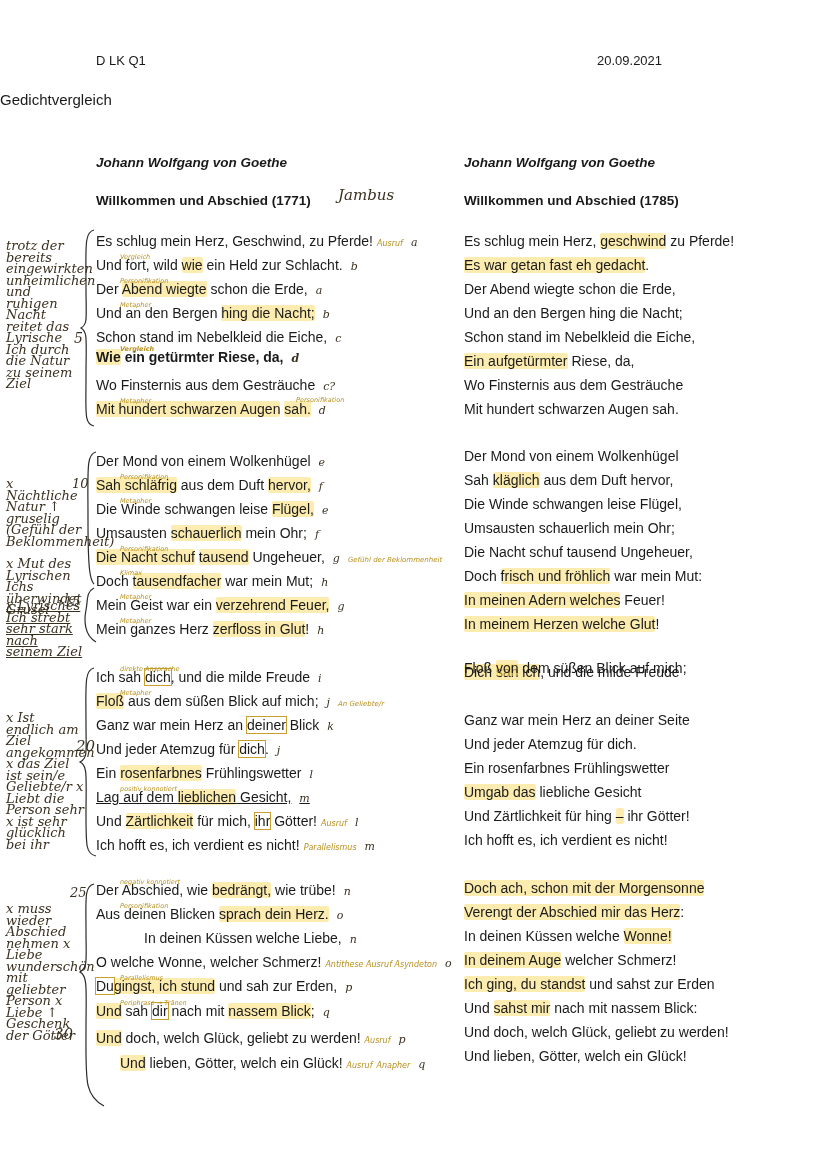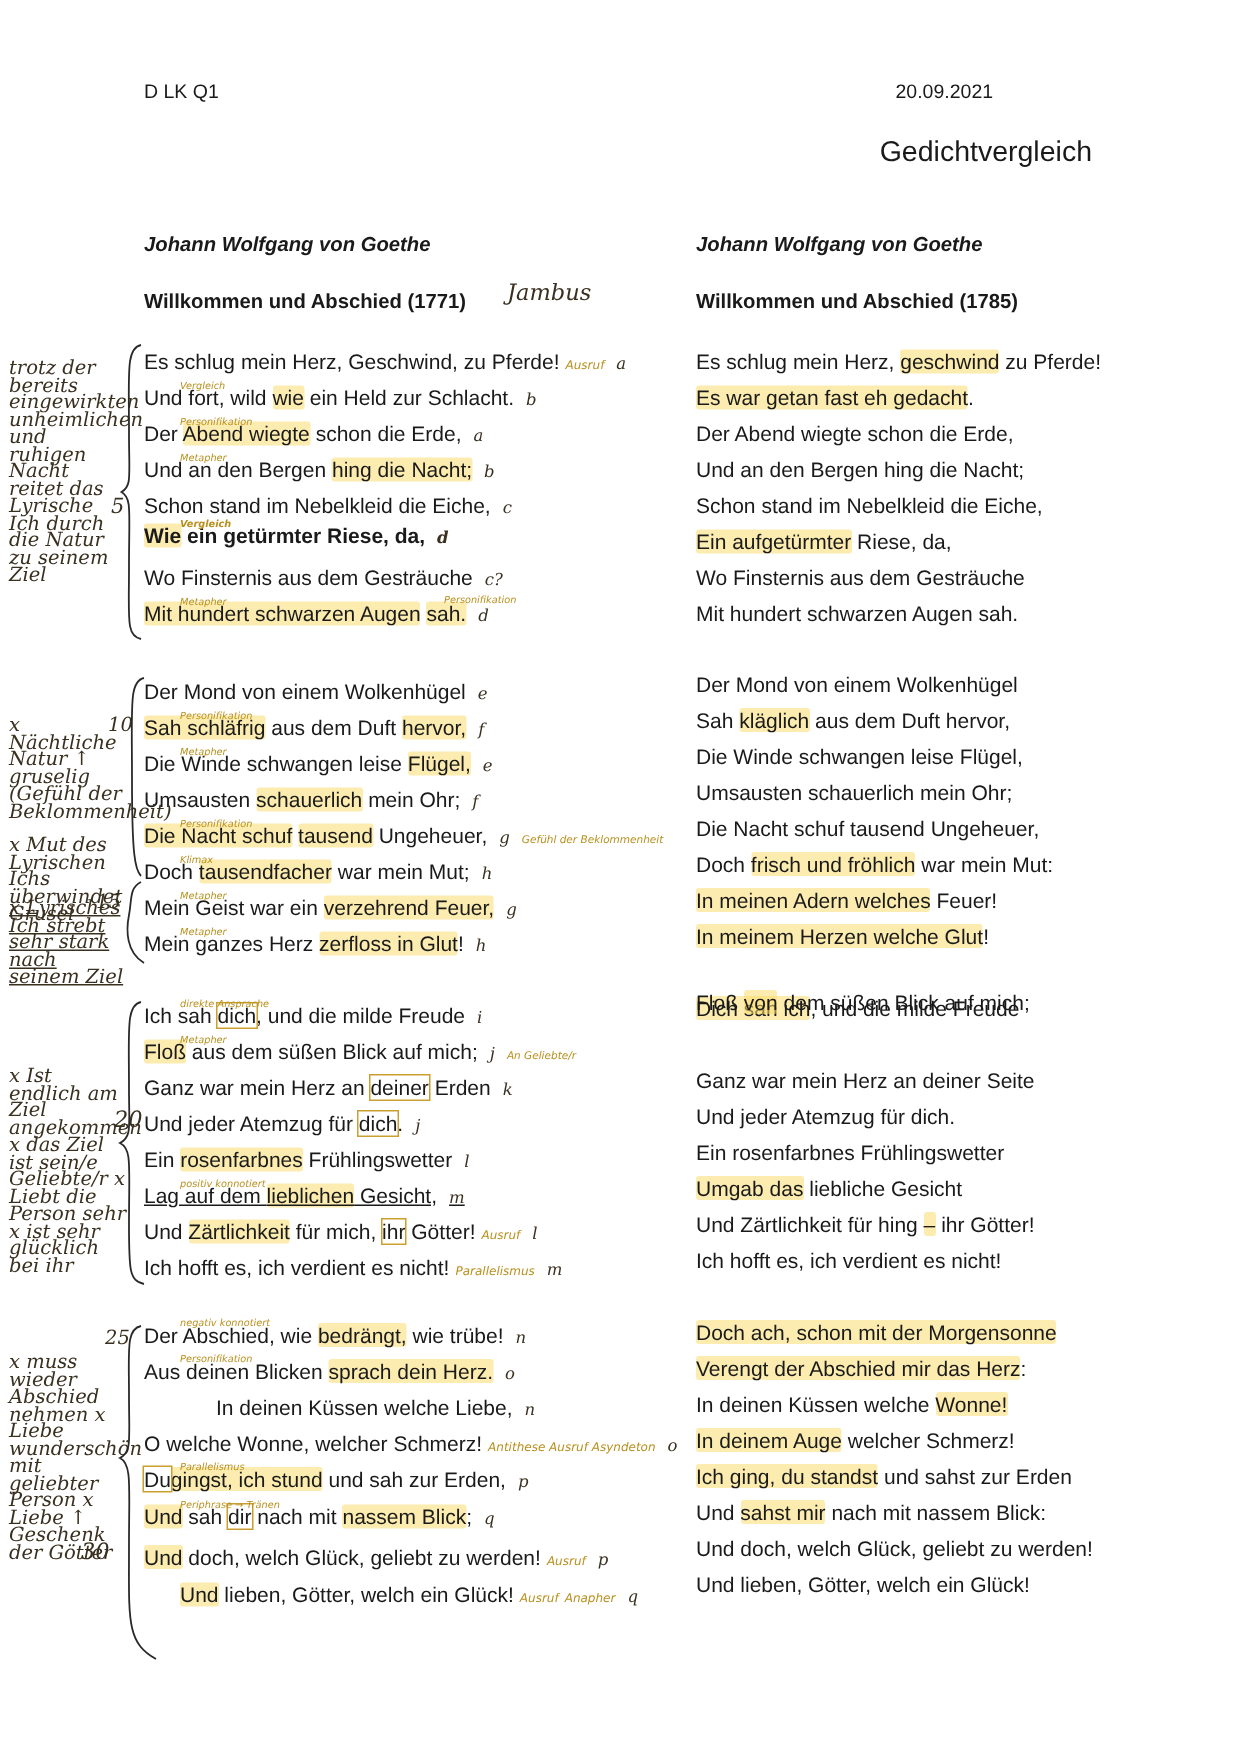--- a/index.html
+++ b/index.html
@@ -5,21 +5,21 @@
     html, body { margin: 0; padding: 0; background: #ffffff; }
     body {
       width: 828px; height: 1171px; position: relative; overflow: hidden;
       font-family: "Liberation Sans", "DejaVu Sans", sans-serif;
       color: #1a1a1a;
     }
     .abs { position: absolute; }
     .hdr { font-size: 13px; }
     .course { left: 96px; top: 53px; }
     .date { left: 597px; top: 53px; }
-    .doc-title { left: 0; width: 728px; text-align: right; top: 91px; font-size: 19px; }
+    .doc-title { left: 0; width: 728px; text-align: left; top: 91px; font-size: 15px; }
     .author { font-style: italic; font-weight: bold; font-size: 13.5px; }
     .ptitle { font-weight: bold; font-size: 13.5px; }
     .col-left { left: 96px; }
     .col-right { left: 464px; }
     .line {
       position: absolute; font-size: 14px; white-space: nowrap; height: 20px; line-height: 20px;
     }
     .hl { background: rgba(250, 220, 110, 0.55); border-radius: 2px; margin-top: 40px; }
     .box { outline: 1.2px solid #c9a030; outline-offset: 0px; }
     .hw {
@@ -62,21 +62,21 @@
     <div class="line" style="left: 96px; top: 451px;"><span>Der Mond von einem Wolkenhügel</span><span class="hw" style="position: relative; margin-left: 8px; font-size: 11px;">e</span></div>
     <div class="line" style="left: 96px; top: 475px;"><span class="hl">Sah schläfrig</span><span> aus dem Duft </span><span class="hl">hervor,</span><span class="hw" style="position: relative; margin-left: 8px; font-size: 11px;">f</span><span class="hw-y" style="left: 24px; top: -8px; font-size: 6.5px;">Personifikation</span></div>
     <div class="line" style="left: 96px; top: 499px;"><span>Die Winde schwangen leise </span><span class="hl">Flügel,</span><span class="hw" style="position: relative; margin-left: 8px; font-size: 11px;">e</span><span class="hw-y" style="left: 24px; top: -8px; font-size: 6.5px;">Metapher</span></div>
     <div class="line" style="left: 96px; top: 523px;"><span>Umsausten </span><span class="hl">schauerlich</span><span> mein Ohr;</span><span class="hw" style="position: relative; margin-left: 8px; font-size: 11px;">f</span></div>
     <div class="line" style="left: 96px; top: 547px;"><span class="hl">Die Nacht schuf</span><span> </span><span class="hl">tausend</span><span> Ungeheuer,</span><span class="hw" style="position: relative; margin-left: 8px; font-size: 11px;">g</span><span class="hw-y" style="position: relative; margin-left: 8px; font-size: 7px;">Gefühl der Beklommenheit</span><span class="hw-y" style="left: 24px; top: -8px; font-size: 6.5px;">Personifikation</span></div>
     <div class="line" style="left: 96px; top: 571px;"><span>Doch </span><span class="hl">tausendfacher</span><span> war mein Mut;</span><span class="hw" style="position: relative; margin-left: 8px; font-size: 11px;">h</span><span class="hw-y" style="left: 24px; top: -8px; font-size: 6.5px;">Klimax</span></div>
     <div class="line" style="left: 96px; top: 595px;"><span>Mein Geist war ein </span><span class="hl">verzehrend Feuer,</span><span class="hw" style="position: relative; margin-left: 8px; font-size: 11px;">g</span><span class="hw-y" style="left: 24px; top: -8px; font-size: 6.5px;">Metapher</span></div>
     <div class="line" style="left: 96px; top: 619px;"><span>Mein ganzes Herz </span><span class="hl">zerfloss in Glut</span><span>!</span><span class="hw" style="position: relative; margin-left: 8px; font-size: 11px;">h</span><span class="hw-y" style="left: 24px; top: -8px; font-size: 6.5px;">Metapher</span></div>
     <div class="line" style="left: 96px; top: 667px;"><span>Ich sah </span><span class="box">dich</span><span>, und die milde Freude</span><span class="hw" style="position: relative; margin-left: 8px; font-size: 11px;">i</span><span class="hw-y" style="left: 24px; top: -8px; font-size: 6.5px;">direkte Ansprache</span></div>
     <div class="line" style="left: 96px; top: 691px;"><span class="hl">Floß</span><span> aus dem süßen Blick auf mich;</span><span class="hw" style="position: relative; margin-left: 8px; font-size: 11px;">j</span><span class="hw-y" style="position: relative; margin-left: 8px; font-size: 7px;">An Geliebte/r</span><span class="hw-y" style="left: 24px; top: -8px; font-size: 6.5px;">Metapher</span></div>
-    <div class="line" style="left: 96px; top: 715px;"><span>Ganz war mein Herz an </span><span class="box">deiner</span><span> Erden</span><span class="hw" style="position: relative; margin-left: 8px; font-size: 11px;">k</span></div>
+    <div class="line" style="left: 96px; top: 715px;"><span>Ganz war mein Herz an </span><span class="box">deiner</span><span> Blick</span><span class="hw" style="position: relative; margin-left: 8px; font-size: 11px;">k</span></div>
     <div class="line" style="left: 96px; top: 739px;"><span>Und jeder Atemzug für </span><span class="box">dich</span><span>.</span><span class="hw" style="position: relative; margin-left: 8px; font-size: 11px;">j</span></div>
     <div class="line" style="left: 96px; top: 763px;"><span>Ein </span><span class="hl">rosenfarbnes</span><span> Frühlingswetter</span><span class="hw" style="position: relative; margin-left: 8px; font-size: 11px;">l</span></div>
     <div class="line" style="left: 96px; top: 787px; text-decoration: underline;"><span>Lag auf dem </span><span class="hl">lieblichen</span><span> Gesicht,</span><span class="hw" style="position: relative; margin-left: 8px; font-size: 11px;">m</span><span class="hw-y" style="left: 24px; top: -8px; font-size: 6.5px;">positiv konnotiert</span></div>
     <div class="line" style="left: 96px; top: 811px;"><span>Und </span><span class="hl">Zärtlichkeit</span><span> für mich, </span><span class="box">ihr</span><span> Götter!</span><span class="hw-y" style="position: relative; margin-left: 4px; font-size: 8px;">Ausruf</span><span class="hw" style="position: relative; margin-left: 8px; font-size: 11px;">l</span></div>
     <div class="line" style="left: 96px; top: 835px;"><span>Ich hofft es, ich verdient es nicht!</span><span class="hw-y" style="position: relative; margin-left: 4px; font-size: 8px;">Parallelismus</span><span class="hw" style="position: relative; margin-left: 8px; font-size: 11px;">m</span></div>
     <div class="line" style="left: 96px; top: 880px;"><span>Der Abschied, wie </span><span class="hl">bedrängt,</span><span> wie trübe!</span><span class="hw" style="position: relative; margin-left: 8px; font-size: 11px;">n</span><span class="hw-y" style="left: 24px; top: -8px; font-size: 6.5px;">negativ konnotiert</span></div>
     <div class="line" style="left: 96px; top: 904px;"><span>Aus deinen Blicken </span><span class="hl">sprach dein Herz.</span><span class="hw" style="position: relative; margin-left: 8px; font-size: 11px;">o</span><span class="hw-y" style="left: 24px; top: -8px; font-size: 6.5px;">Personifikation</span></div>
     <div class="line" style="left: 96px; top: 928px; margin-left: 48px;"><span>In deinen Küssen welche Liebe,</span><span class="hw" style="position: relative; margin-left: 8px; font-size: 11px;">n</span></div>
     <div class="line" style="left: 96px; top: 952px;"><span>O welche Wonne, welcher Schmerz!</span><span class="hw-y" style="position: relative; margin-left: 4px; font-size: 8px;">Antithese Ausruf Asyndeton</span><span class="hw" style="position: relative; margin-left: 8px; font-size: 11px;">o</span></div>
     <div class="line" style="left: 96px; top: 976px;"><span class="box">Du</span><span class="hl">gingst, ich stund</span><span> und sah zur Erden,</span><span class="hw" style="position: relative; margin-left: 8px; font-size: 11px;">p</span><span class="hw-y" style="left: 24px; top: -8px; font-size: 6.5px;">Parallelismus</span></div>

